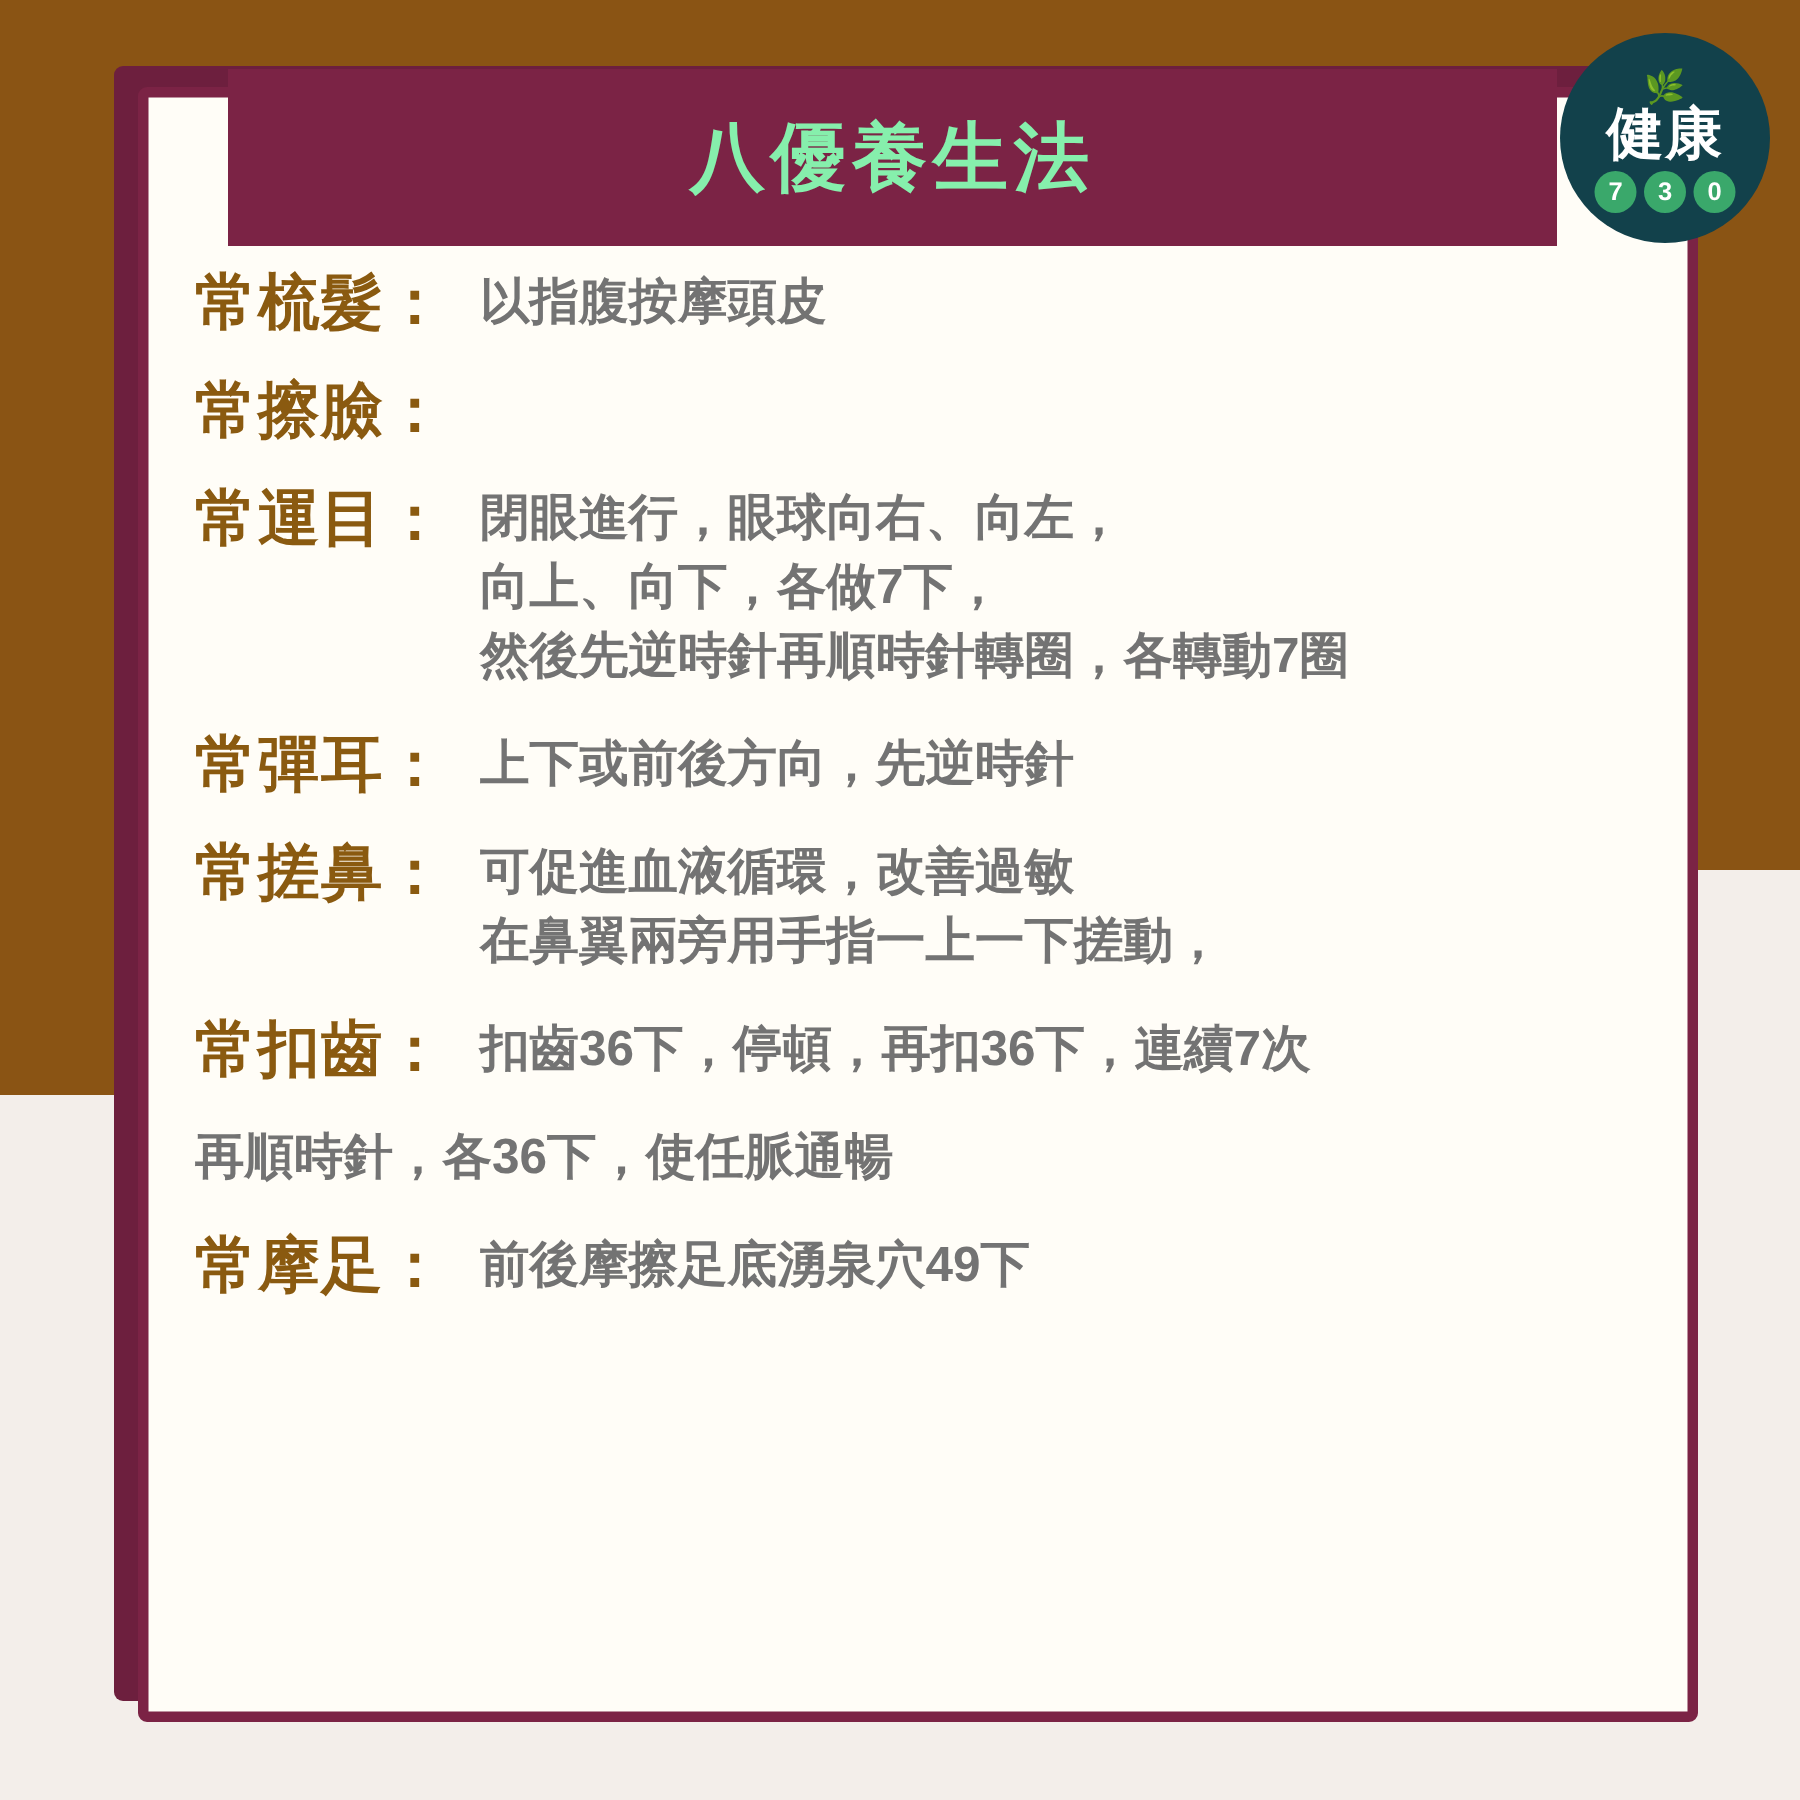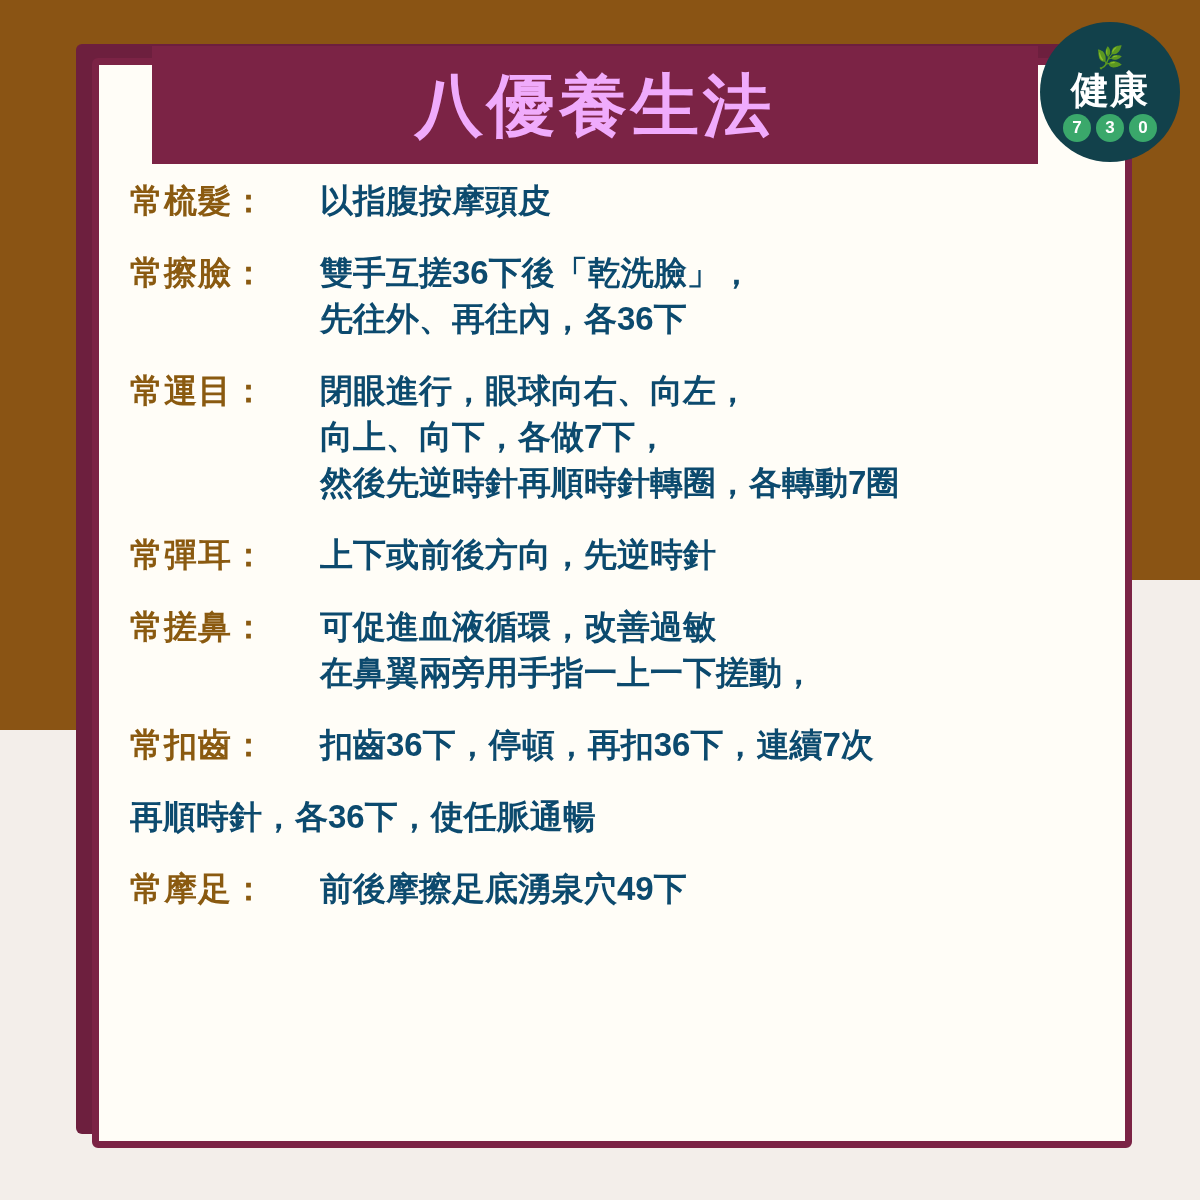--- a/index.html
+++ b/index.html
@@ -56,22 +56,22 @@
   .title-bar {
     position: absolute;
     left: 152px; top: 46px;
     width: 886px; height: 118px;
     background: #7b2345;
     display: flex;
     align-items: center;
     justify-content: center;
   }
   .title-text {
-    color: #f0abfc;
-    font-size: 68px;
+    color: #86efac;
+    font-size: 50px;
     font-weight: bold;
     letter-spacing: 4px;
     line-height: 1;
   }
 
   
   .logo {
     position: absolute;
     right: 20px; top: 22px;
     width: 140px; height: 140px;
@@ -122,29 +122,29 @@
     width: 960px;
   }
   .row {
     display: flex;
     align-items: flex-start;
     margin-bottom: 26px;
   }
   .row-label {
     flex: 0 0 190px;
     color: #8a5a10;
-    font-size: 33px;
+    font-size: 41px;
     font-weight: bold;
     letter-spacing: 1px;
     line-height: 46px;
     white-space: nowrap;
   }
   .row-body {
     flex: 1;
-    color: #0c4a6e;
+    color: #737373;
     font-size: 33px;
     font-weight: bold;
     line-height: 46px;
   }
   .row-body .line { display: block; white-space: nowrap; }
 </style>
 </head>
 <body>
 
 <div id="poster">
@@ -174,24 +174,20 @@
 
     <div class="row">
       <div class="row-label">常梳髮：</div>
       <div class="row-body">
         <span class="line">以指腹按摩頭皮</span>
       </div>
     </div>
 
     <div class="row">
       <div class="row-label">常擦臉：</div>
-      <div class="row-body">
-        <span class="line">雙手互搓36下後「乾洗臉」，</span>
-        <span class="line">先往外、再往內，各36下</span>
-      </div>
     </div>
 
     <div class="row">
       <div class="row-label">常運目：</div>
       <div class="row-body">
         <span class="line">閉眼進行，眼球向右、向左，</span>
         <span class="line">向上、向下，各做7下，</span>
         <span class="line">然後先逆時針再順時針轉圈，各轉動7圈</span>
       </div>
     </div>

